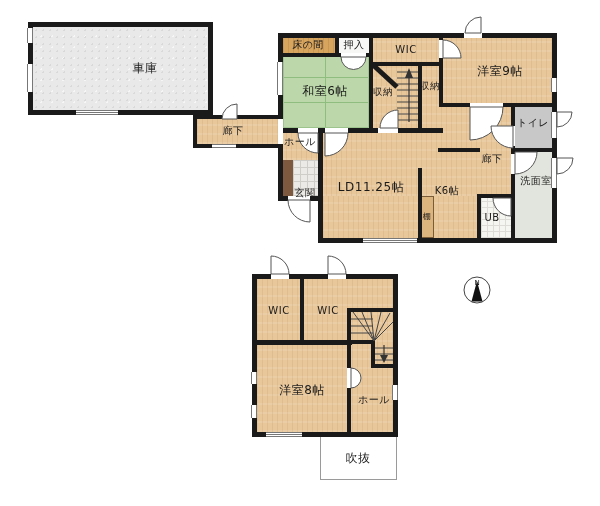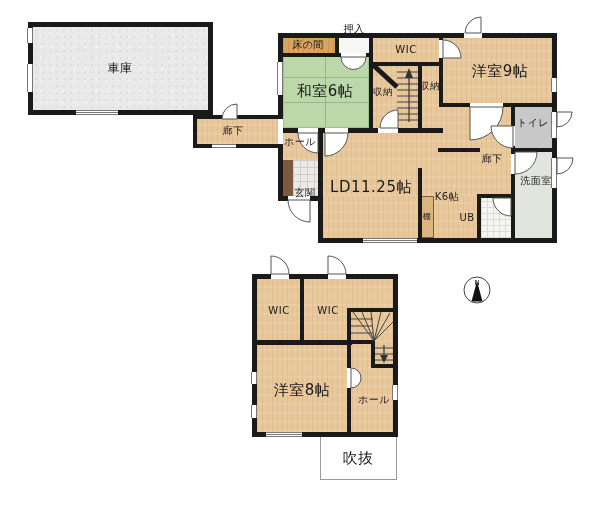--- a/index.html
+++ b/index.html
@@ -30,22 +30,22 @@
   .shelf{background:#dcb47e;border:1px solid #7a5c38;box-sizing:border-box;}
   .void{background:#fff;border:1.5px solid #9a9a9a;border-top:none;box-sizing:border-box;}
   .wall{position:absolute;background:#1a1a1a;z-index:20;}
   .gap{position:absolute;background:#fff;z-index:30;}
   .win-h{position:absolute;z-index:31;background-color:#fff;border-top:1px solid #777;border-bottom:1px solid #777;
         background-image:linear-gradient(to bottom,transparent 40%,#777 40%,#777 60%,transparent 60%);box-sizing:border-box;}
   .win-v{position:absolute;z-index:31;background-color:#fff;border-left:1px solid #777;border-right:1px solid #777;
         background-image:linear-gradient(to right,transparent 40%,#777 40%,#777 60%,transparent 60%);box-sizing:border-box;}
   svg.sym{position:absolute;left:0;top:0;z-index:40;}
   .lbl{position:absolute;z-index:50;transform:translate(-50%,-50%);color:#1a1a1a;
-       white-space:nowrap;font-size:15px;letter-spacing:0.5px;}
-  .s10{font-size:10px;} .s9{font-size:9.5px;} .s8{font-size:8px;} .s12{font-size:12px;}
+       white-space:nowrap;font-size:12px;letter-spacing:0.5px;}
+  .s10{font-size:10px;} .s9{font-size:9.5px;} .s8{font-size:8px;} .s12{font-size:12px;margin-left:25px;}
 </style>
 </head>
 <body>
 
 <div id="plan">
 
   <div class="room speckle" style="left:33px;top:27px;width:175px;height:83px"></div>
   <div class="room wood" style="left:197px;top:119px;width:86px;height:25px"></div>
   <div class="room wood" style="left:281px;top:36px;width:271px;height:160px"></div>
   <div class="room wood" style="left:318px;top:196px;width:234px;height:44px"></div>
@@ -191,34 +191,34 @@
     <g>
       <circle cx="477" cy="290" r="13" fill="#fff" stroke="#444" stroke-width="1"></circle>
       <polygon points="477,281 471.5,301.5 482.5,301.5" fill="#111"></polygon>
       <text x="477" y="285" font-size="7" text-anchor="middle" fill="#111" font-family="DejaVu Sans, sans-serif">N</text>
     </g>
   </svg>
 
   <div class="lbl s12" style="left:120px;top:68px">車庫</div>
   <div class="lbl s10" style="left:233px;top:131px">廊下</div>
   <div class="lbl s10" style="left:308px;top:45px">床の間</div>
-  <div class="lbl s10" style="left:354px;top:29px">押入</div>
+  <div class="lbl s10" style="left:354px;top:45px">押入</div>
   <div class="lbl" style="left:325px;top:91px">和室6帖</div>
   <div class="lbl s10" style="left:406px;top:49px">WIC</div>
   <div class="lbl s9" style="left:383px;top:92px">収納</div>
   <div class="lbl s9" style="left:430px;top:86px">収納</div>
   <div class="lbl" style="left:500px;top:71px">洋室9帖</div>
   <div class="lbl s10" style="left:533px;top:123px">トイレ</div>
   <div class="lbl s10" style="left:300px;top:142px">ホール</div>
   <div class="lbl s10" style="left:305px;top:193px">玄関</div>
   <div class="lbl" style="left:371px;top:187px">LD11.25帖</div>
   <div class="lbl s10" style="left:492px;top:159px">廊下</div>
-  <div class="lbl s10" style="left:447px;top:197px">K6帖</div>
+  <div class="lbl s10" style="left:447px;top:191px">K6帖</div>
   <div class="lbl s8" style="left:427px;top:216px">棚</div>
   <div class="lbl s10" style="left:536px;top:181px">洗面室</div>
-  <div class="lbl s10" style="left:467px;top:217px">UB</div>
+  <div class="lbl s10" style="left:492px;top:217px">UB</div>
   <div class="lbl s10" style="left:279px;top:310px">WIC</div>
   <div class="lbl s10" style="left:328px;top:310px">WIC</div>
   <div class="lbl" style="left:302px;top:390px">洋室8帖</div>
   <div class="lbl s10" style="left:374px;top:400px">ホール</div>
   <div class="lbl" style="left:358px;top:458px">吹抜</div>
 
 </div>
 
 </body></html>

